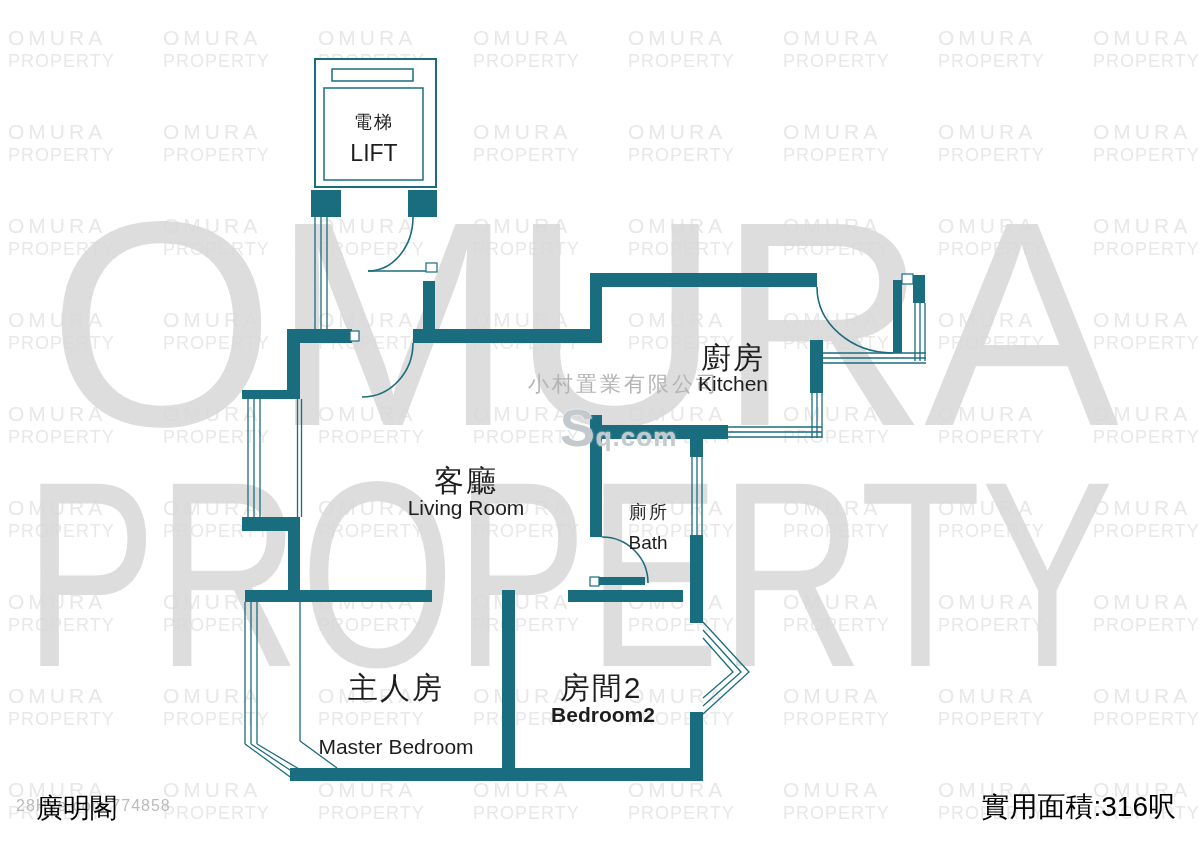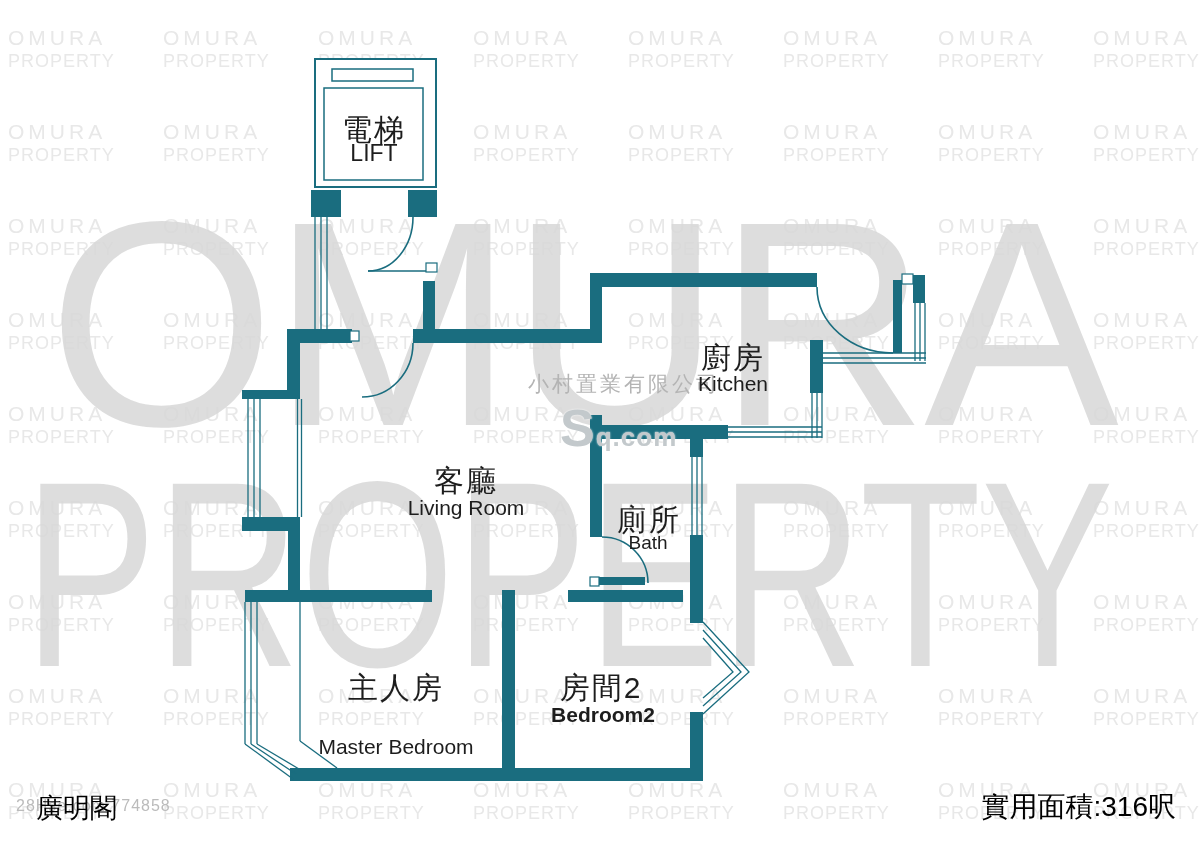--- a/index.html
+++ b/index.html
@@ -19,21 +19,21 @@
   .big1{position:absolute;left:48px;top:178px;font-size:292px;line-height:292px;letter-spacing:-4px;}
   .big2{position:absolute;left:24px;top:442px;font-size:265px;line-height:265px;
         transform:scaleX(.75);transform-origin:left top;white-space:nowrap;}
   
   #plan{z-index:3;}
   
   .lbl{position:absolute;z-index:5;transform:translateX(-50%);white-space:nowrap;
        color:#1d1d1d;text-align:center;}
   .zh{font-size:30px;letter-spacing:2px;}
   .en{font-size:21px;}
-  .zh.sm{font-size:30px;}
+  .zh.sm{font-size:18px;}
   .en.sm{font-size:19px;}
   #agency{position:absolute;z-index:4;left:528px;top:370px;font-size:21px;
           letter-spacing:3px;color:#b4b4b4;white-space:nowrap;}
   #sqlogo{position:absolute;z-index:4;left:560px;top:398px;font-size:26px;font-weight:bold;
           color:#c3c9cc;text-shadow:0 0 2px #ffffff;letter-spacing:1px;}
   #sqlogo::first-letter{font-size:52px;}
   #listing{position:absolute;z-index:4;left:16px;top:797px;font-size:16px;color:#bbbbbb;
            letter-spacing:1px;white-space:nowrap;}
   #bname{position:absolute;z-index:5;left:36px;top:790px;font-size:27px;font-weight:500;color:#000;}
   #area{position:absolute;z-index:5;right:24px;top:788px;font-size:28px;font-weight:500;color:#000;}

